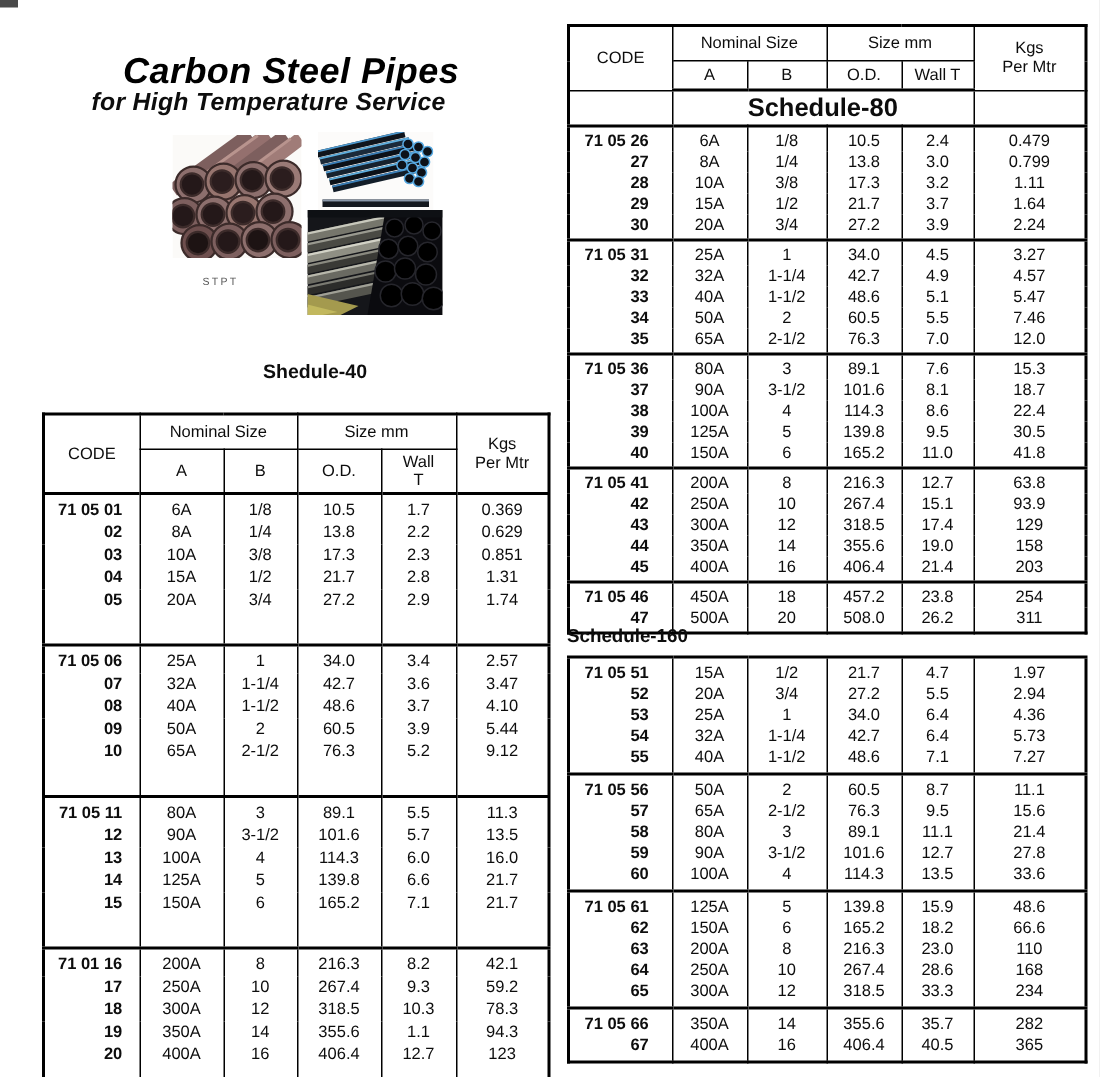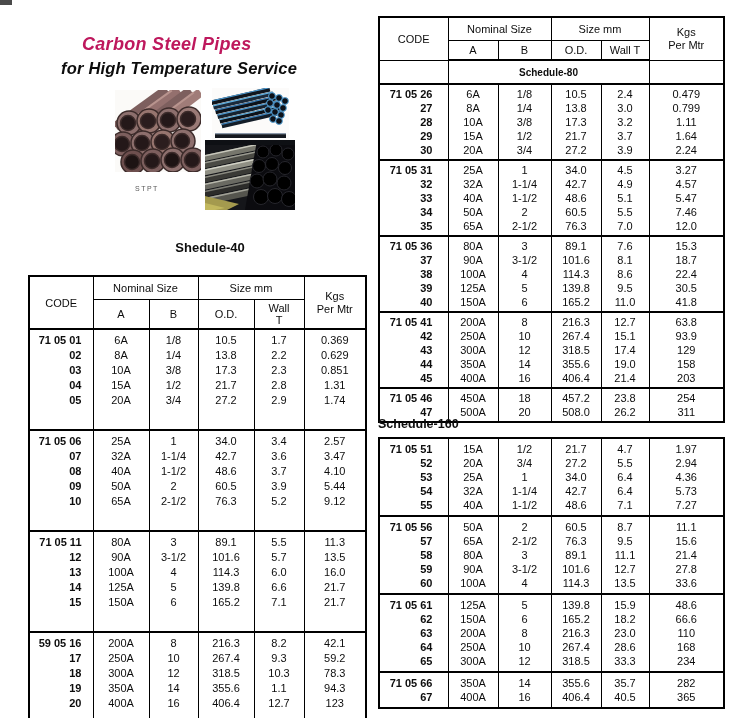--- a/index.html
+++ b/index.html
@@ -1,22 +1,22 @@
 <!DOCTYPE html>
 <html><head>
 <meta charset="utf-8">
 <style>
   html,body{margin:0;padding:0;background:#e8e8e8;}
   .page{position:relative;width:733px;height:718px;background:#ffffff;overflow:hidden;
         font-family:"Liberation Sans",sans-serif;color:#111;}
   .scan-artifact{position:absolute;left:0;top:0;width:12px;height:5px;background:#4a4a4a;}
 
   
-  .title1{position:absolute;left:82px;top:34px;font-size:18px;font-weight:bold;font-style:italic;
-          letter-spacing:0.3px;color:#be185d;white-space:nowrap;}
+  .title1{position:absolute;left:82px;top:34px;font-size:24px;font-weight:bold;font-style:italic;
+          letter-spacing:0.3px;color:#000000;white-space:nowrap;}
   .title2{position:absolute;left:61px;top:59px;font-size:16.5px;font-weight:bold;font-style:italic;
           letter-spacing:0.2px;color:#0d0d0d;white-space:nowrap;}
   .stpt{position:absolute;left:135px;top:185px;font-size:7px;letter-spacing:1.5px;color:#5a5a5a;}
   .sched40-title{position:absolute;left:105px;top:240px;width:210px;text-align:center;
           font-size:13px;font-weight:bold;color:#0d0d0d;}
   .sched160-title{position:absolute;left:378px;top:412px;width:345px;height:25px;line-height:25px;
           font-size:12.5px;font-weight:bold;color:#0d0d0d;}
 
   
   .img1{position:absolute;left:115px;top:90px;}
@@ -41,21 +41,21 @@
   .t40 td{line-height:15px;}
   .t40 td.c0{padding-right:11px;margin-top:32px;}
   .t40 tbody.grp tr:first-child td{padding-top:3px;}
   .t40 tbody.grp tr:last-child td{padding-bottom:21px;}
 
   
   .t80{position:absolute;left:378px;top:16px;width:345px;border:2px solid #000;}
   .t80 thead tr.top th{height:22px;}
   .t80 thead tr.sub th{height:18px;}
   .t80 thead tr.bandrow th{height:22px;border-bottom:2px solid #000;}
-  .t80 th.band{font-weight:bold;font-size:10px;}
+  .t80 th.band{font-weight:bold;font-size:17px;}
   .t80 td{line-height:14px;}
   .t80 td.c0{padding-right:15px;}
   .t80 tbody.grp tr:first-child td{padding-top:2px;}
   .t80 tbody.grp tr:last-child td{padding-bottom:2px;}
 
   .t160{position:absolute;left:378px;top:437px;width:345px;border:2px solid #000;}
   .t160 td{line-height:14px;}
   .t160 td.c0{padding-right:15px;}
   .t160 tbody.grp tr:first-child td{padding-top:3px;}
   .t160 tbody.grp tr:last-child td{padding-bottom:3px;}
@@ -331,21 +331,21 @@
           <td class="c0">15</td>
           <td class="c1">150A</td>
           <td class="c2">6</td>
           <td class="c3">165.2</td>
           <td class="c4">7.1</td>
           <td class="c5">21.7</td>
         </tr>
       </tbody>
     <tbody class="grp">
         <tr>
-          <td class="c0">59 05 16</td>
+          <td class="c0">71 01 16</td>
           <td class="c1">200A</td>
           <td class="c2">8</td>
           <td class="c3">216.3</td>
           <td class="c4">8.2</td>
           <td class="c5">42.1</td>
         </tr>
         <tr>
           <td class="c0">17</td>
           <td class="c1">250A</td>
           <td class="c2">10</td>

